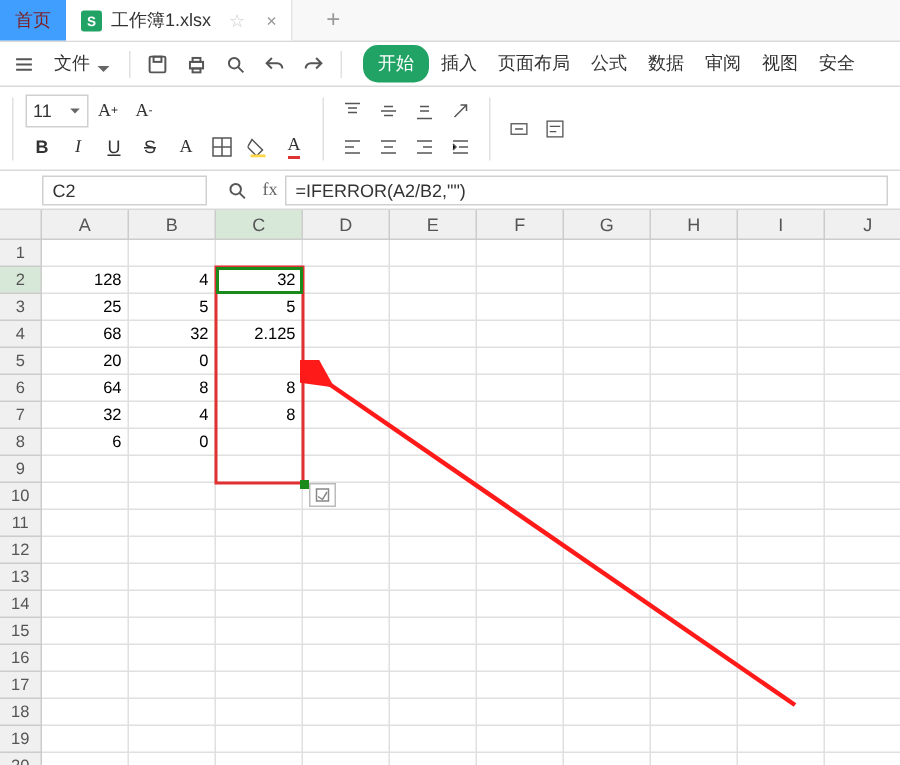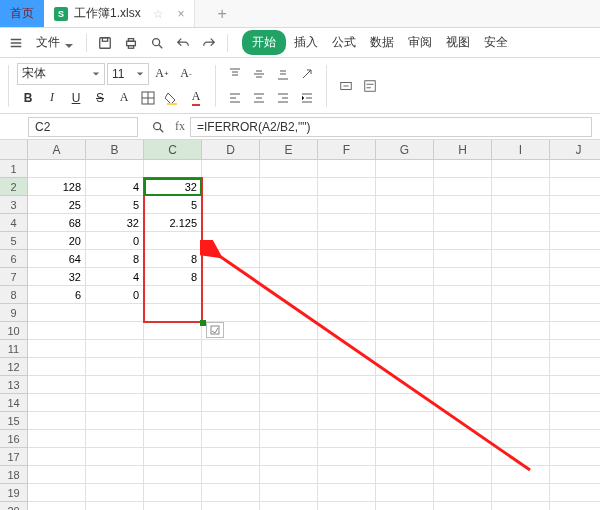--- a/index.html
+++ b/index.html
@@ -131,39 +131,34 @@
   </div>
   <div class="mb-btn">
     <svg viewBox="0 0 16 16">
         <path d="M10 3l4 4-4 4M14 7H6a4 4 0 00-4 4"></path>
       </svg>
   </div>
   <div class="mb-sep"></div>
   <div class="rtabs">
     <div class="rtab active">开始</div>
     <div class="rtab">插入</div>
+    <div class="rtab">页面布局</div>
     <div class="rtab">公式</div>
     <div class="rtab">数据</div>
     <div class="rtab">审阅</div>
     <div class="rtab">视图</div>
     <div class="rtab">安全</div>
   </div>
 </div>
 
 <div class="toolbar">
   <div class="tb-sep"></div>
 
   <div class="tb-col">
     <div class="tb-row">
-      <div class="tb-sel font">
-        <span>宋体</span>
-        <svg viewBox="0 0 10 10">
-            <path d="M1 3l4 4 4-4z"></path>
-          </svg>
-      </div>
       <div class="tb-sel size">
         <span>11</span>
         <svg viewBox="0 0 10 10">
             <path d="M1 3l4 4 4-4z"></path>
           </svg>
       </div>
       <div class="tb-icn" style="font-family:serif;">A<sup style="font-size:8px;">+</sup></div>
       <div class="tb-icn" style="font-family:serif;">A<sup style="font-size:8px;">-</sup></div>
     </div>
     <div class="tb-row">

